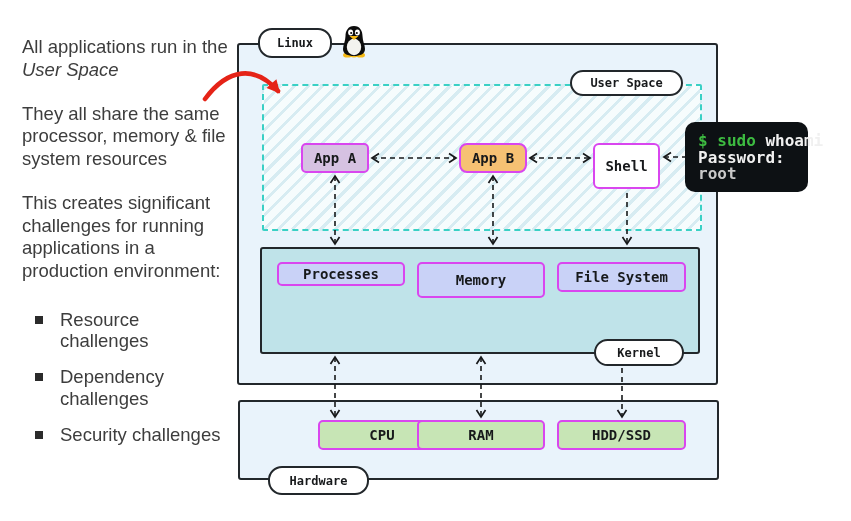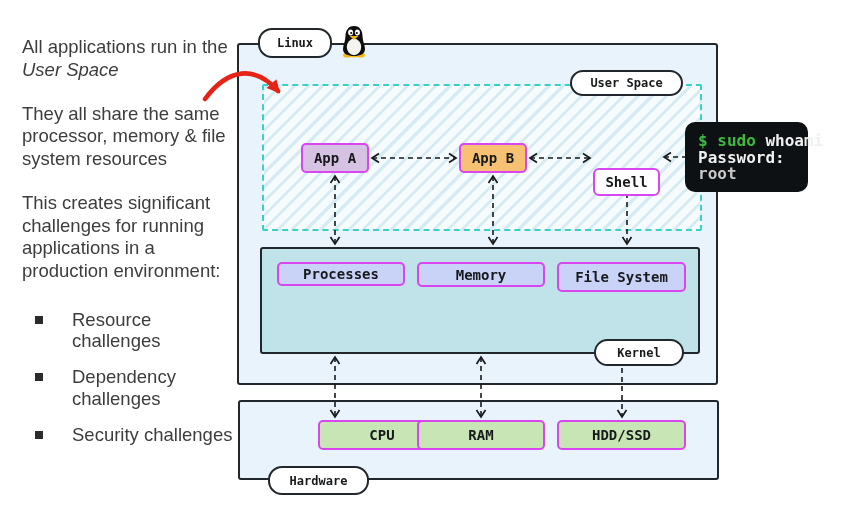--- a/index.html
+++ b/index.html
@@ -5,21 +5,21 @@
   html,body{margin:0;padding:0;background:#ffffff;}
   .canvas{
     position:relative;width:851px;height:521px;background:#ffffff;overflow:hidden;
     font-family:"Liberation Sans",sans-serif;
   }
   
   .left-panel{position:absolute;left:22px;top:36px;width:218px;color:#3d3d3d;}
   .para{margin:0 0 21px 0;font-size:18.5px;line-height:1.23;}
   .para em{font-style:italic;}
   .bullets{margin-top:26px;}
-  .bullet{display:flex;margin-bottom:15px;gap:12px;}
+  .bullet{display:flex;margin-bottom:15px;}
   .bullet .sq{flex:0 0 auto;width:8px;height:8px;background:#2b2b2b;margin:7px 17px 0 13px;}
   .bullet .btxt{font-size:18.5px;line-height:1.15;width:170px;}
   
   .region{position:absolute;box-sizing:border-box;}
   .linux-box,.hw-box{background:#e9f3fb;border:2px solid #22272b;border-radius:3px;z-index:1;}
   .linux-box{left:237px;top:43px;width:481px;height:342px;}
   .hw-box{left:238px;top:400px;width:481px;height:80px;}
   .userspace{
     left:262px;top:84px;width:440px;height:147px;z-index:1;
     background:repeating-linear-gradient(135deg,#d7ecf2 0 3px,#f6fcfd 3px 10px);
@@ -36,25 +36,25 @@
   }
   .node{
     position:absolute;box-sizing:border-box;border:2px solid #d946ef;border-radius:5px;
     display:flex;align-items:center;justify-content:center;font-size:14px;z-index:3;
   }
   .linux-label{left:258px;top:28px;width:74px;height:30px;}
   .us-label{left:570px;top:70px;width:113px;height:26px;}
   .kernel-label{left:594px;top:339px;width:90px;height:27px;}
   .hw-label{left:268px;top:466px;width:101px;height:29px;}
   .app-a{left:301px;top:143px;width:68px;height:30px;background:#d6c2e2;}
-  .app-b{left:459px;top:143px;width:68px;height:30px;background:#f6c173;}
-  .shell{left:593px;top:143px;width:67px;height:28px;background:#ffffff;border-radius:6px;margin-top:25px;}
+  .app-b{left:459px;top:143px;width:68px;height:30px;background:#f6c173;border-radius:8px;}
+  .shell{left:593px;top:143px;width:67px;height:46px;background:#ffffff;border-radius:6px;}
   .kitem{background:#c9d2f7;}
   .k0{left:277px;top:262px;width:128px;height:24px;}
-  .k1{left:417px;top:262px;width:128px;height:25px;}
+  .k1{left:417px;top:262px;width:128px;height:36px;}
   .k2{left:557px;top:262px;width:129px;height:30px;}
   .hitem{background:#c7e5b5;}
   .h0{left:277px;top:420px;width:128px;height:30px;margin-left:41px;}
   .h1{left:417px;top:420px;width:128px;height:30px;}
   .h2{left:557px;top:420px;width:129px;height:30px;}
   
   .terminal{
     position:absolute;left:685px;top:122px;width:123px;height:70px;box-sizing:border-box;
     background:#0d1114;border-radius:10px;z-index:4;padding:11px 0 0 13px;
     font-family:"DejaVu Sans Mono",monospace;font-size:16px;font-weight:700;line-height:16.5px;

